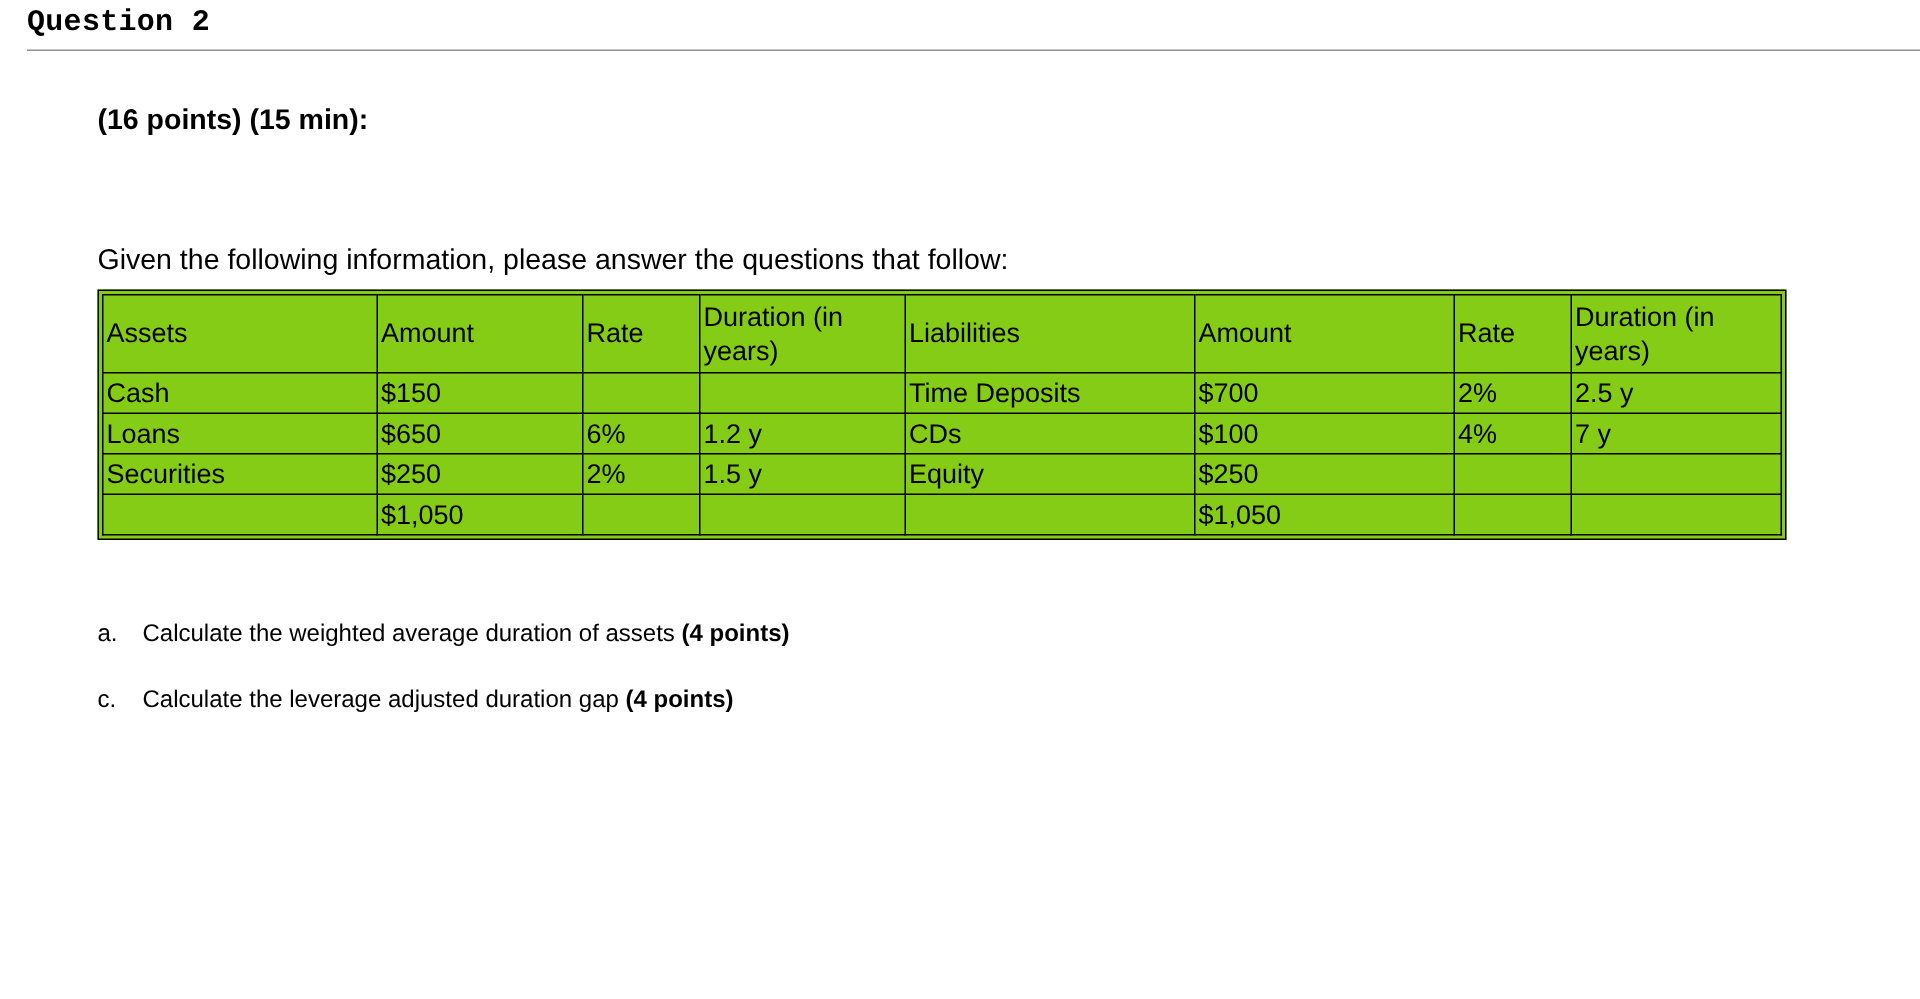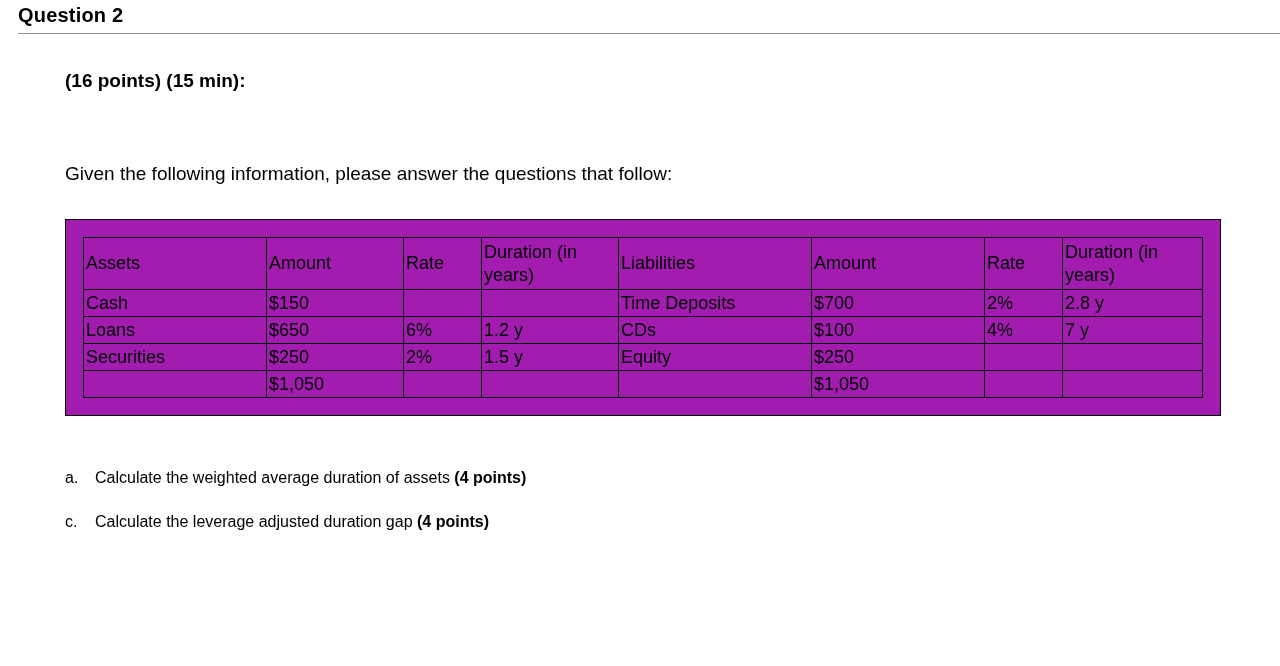--- a/index.html
+++ b/index.html
@@ -11,20 +11,21 @@
     font-family: "Liberation Sans", "DejaVu Sans", sans-serif;
     overflow: hidden;
   }
   .page { width: 1280px; height: 666px; position: relative; }
 
   .top-bar { padding: 4px 0 0 18px; }
   .page-title {
     font-size: 20px;
     font-weight: bold;
     letter-spacing: 0.2px;
+    font-family: Liberation Mono, monospace;
   }
   .rule {
     border: none;
     border-top: 1px solid #8f8f8f;
     margin-top: 6px;
     width: 1280px;
   }
 
   .content { padding-left: 65px; padding-right: 90px; }
 
@@ -34,24 +35,24 @@
     font-weight: bold;
   }
 
   .intro-line {
     margin-top: 71px;
     font-size: 19px;
   }
 
   .table-wrap {
     display: inline-block;
-    margin-top: 34px;
+    margin-top: 8px;
     border: 1px solid #000;
-    padding: 17px;
-    background: #a21caf;
+    padding: 2px;
+    background: #84cc16;
   }
   table.fin-table {
     border-collapse: collapse;
     table-layout: fixed;
     width: 1119px;
   }
   table.fin-table td {
     border: 1px solid #000;
     font-size: 18px;
     padding: 0 2px;
@@ -113,21 +114,21 @@
             <td>Duration (in years)</td>
           </tr>
           <tr class="data-row">
             <td>Cash</td>
             <td>$150</td>
             <td></td>
             <td></td>
             <td>Time Deposits</td>
             <td>$700</td>
             <td>2%</td>
-            <td>2.8 y</td>
+            <td>2.5 y</td>
           </tr>
           <tr class="data-row">
             <td>Loans</td>
             <td>$650</td>
             <td>6%</td>
             <td>1.2 y</td>
             <td>CDs</td>
             <td>$100</td>
             <td>4%</td>
             <td>7 y</td>

